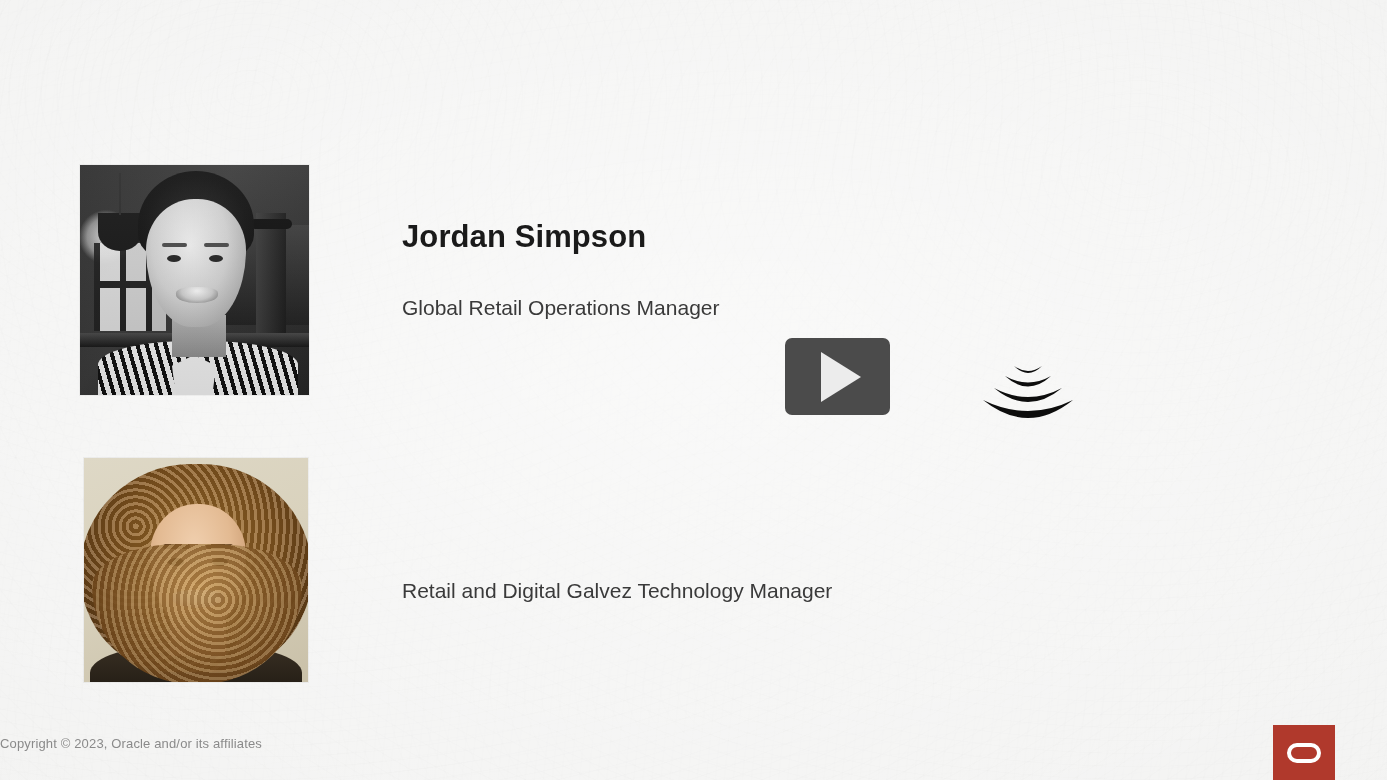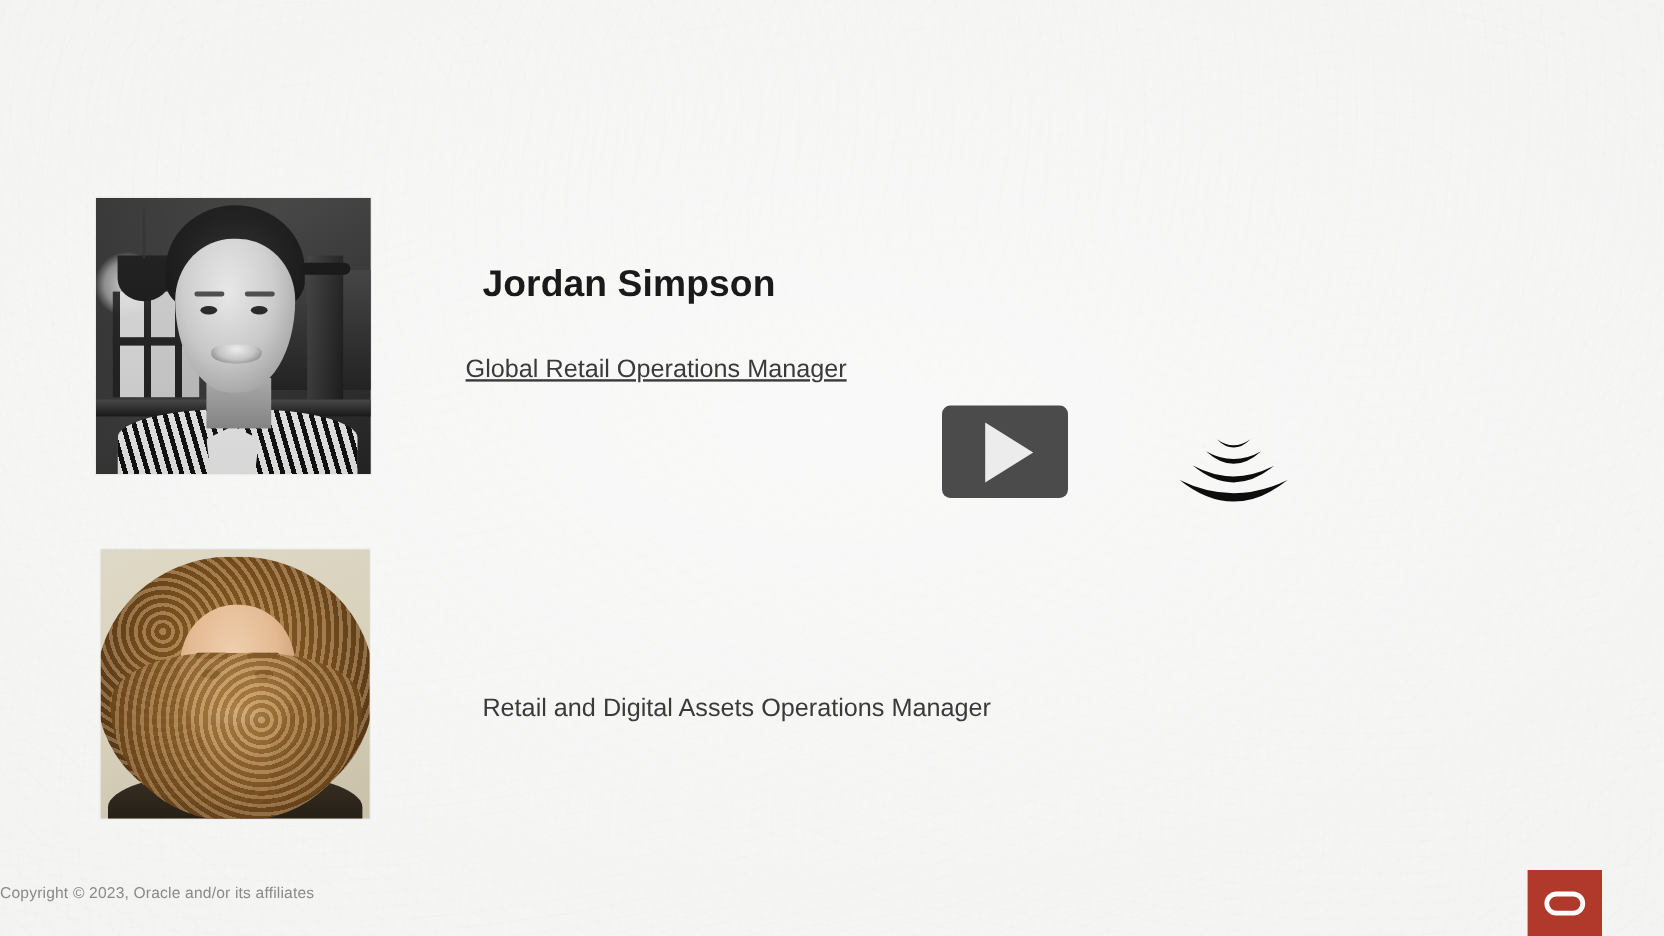--- a/index.html
+++ b/index.html
@@ -215,21 +215,21 @@
     letter-spacing: 0.1px;
     white-space: nowrap;
   }
   .sp-title {
     position: absolute;
     font-weight: 400;
     color: #3a3a3a;
     white-space: nowrap;
   }
   #name-jordan  { left: 402px; top: 219px; font-size: 31px; }
-  #title-jordan { left: 388px; top: 296px; font-size: 21px; text-decoration: underline; }
+  #title-jordan { left: 402px; top: 296px; font-size: 21px; }
   #name-elena   { left: 402px; top: 501px; font-size: 31px; }
   #title-elena  { left: 402px; top: 579px; font-size: 21px; }
 
   
   #play-button {
     position: absolute;
     left: 785px; top: 338px;
     width: 105px; height: 77px;
     background: #4b4b4b;
     border-radius: 7px;
@@ -338,21 +338,21 @@
         <div class="cl-brow" style="left:56px; top:40px;"></div>
         <div class="cl-eye" style="left:18px; top:54px;"></div>
         <div class="cl-eye" style="left:62px; top:54px;"></div>
       </div>
       <div class="cl-nose"></div>
       <div class="cl-mouth"></div>
       <div class="cl-hair2"></div>
     </div>
   </div>
 
-  <div class="sp-title" id="title-elena">Retail and Digital Assets Operations Manager</div>
+  <div class="sp-title" id="title-elena">Retail and Digital Galvez Technology Manager</div>
 
   <button id="play-button" aria-label="Play">
     <span id="play-triangle"></span>
   </button>
 
   <div id="puig-logo">
     <svg id="puig-mark" viewBox="0 0 100 62" xmlns="http://www.w3.org/2000/svg">
       <path d="M36 4 Q50 18 64 4 Q50 14 36 4 Z" fill="#0d0d0d"></path>
       <path d="M27 14 Q50 35 73 14 Q50 27 27 14 Z" fill="#0d0d0d"></path>
       <path d="M16 26 Q50 54 84 26 Q50 44 16 26 Z" fill="#0d0d0d"></path>

